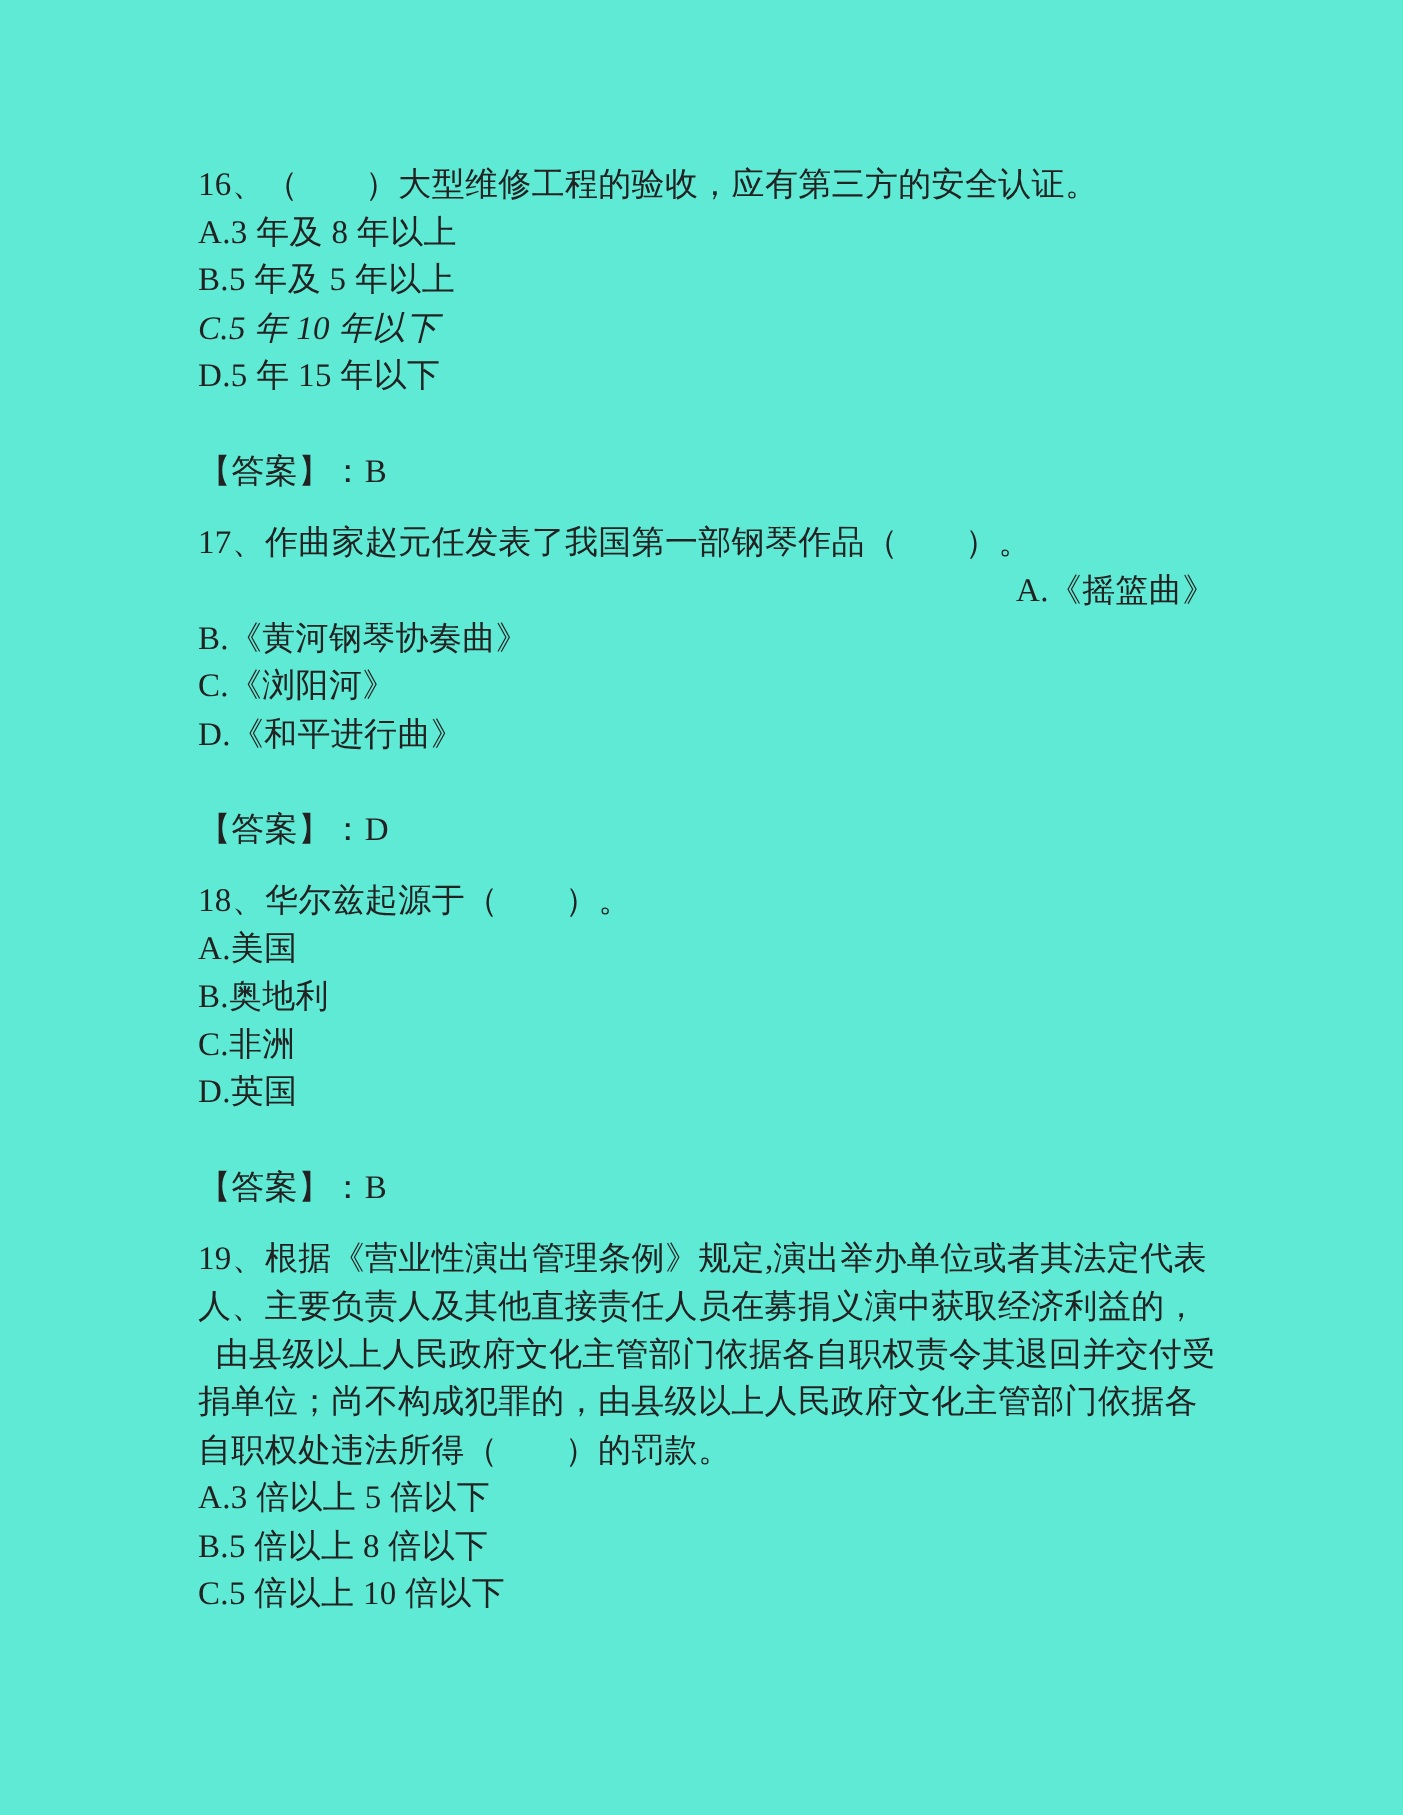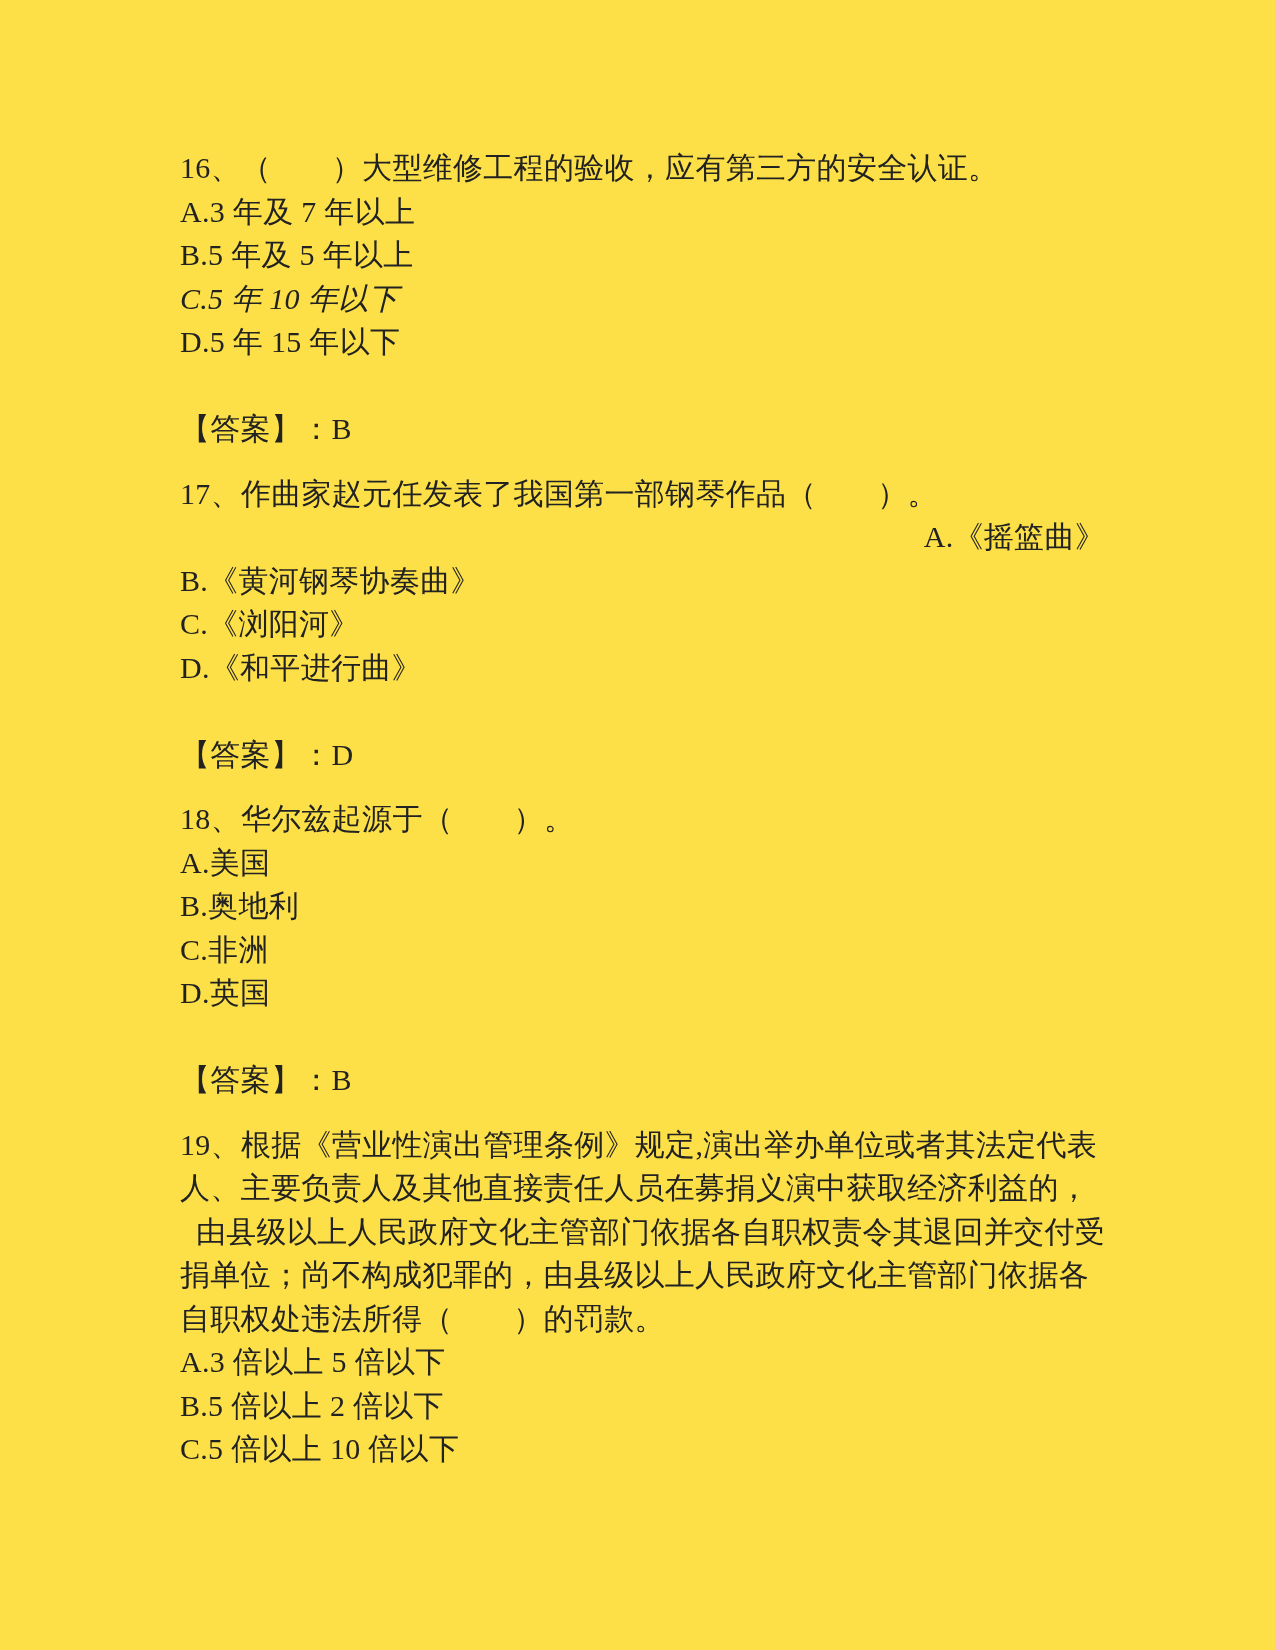--- a/index.html
+++ b/index.html
@@ -26,24 +26,24 @@
     white-space: pre-wrap;
     letter-spacing: 0.3px;
   }
   .block.question { margin-top: 21px; }
   .block.question:first-child { margin-top: 0; }
   .block.answer { margin-top: 43.5px; }
 </style>
 </head>
 <body>
 
-<main class="page" style="background: #fde047;">
+<main class="page" style="background: #5eead4;">
     <div class="block question">
       <div class="line" style="color: rgb(34, 34, 34);">16、（　　）大型维修工程的验收，应有第三方的安全认证。</div>
-      <div class="line" style="color: rgb(34, 34, 34);">A.3 年及 7 年以上</div>
+      <div class="line" style="color: rgb(34, 34, 34);">A.3 年及 8 年以上</div>
       <div class="line" style="color: rgb(34, 34, 34);">B.5 年及 5 年以上</div>
       <div class="line" style="color: rgb(34, 34, 34); font-style: italic;">C.5 年 10 年以下</div>
       <div class="line" style="color: rgb(34, 34, 34);">D.5 年 15 年以下</div>
     </div>
     <div class="block answer">
       <div class="line" style="color: rgb(34, 34, 34);">【答案】：B</div>
     </div>
     <div class="block question">
       <div class="line" style="color: rgb(34, 34, 34);">17、作曲家赵元任发表了我国第一部钢琴作品（　　）。</div>
       <div class="line" style="color: rgb(34, 34, 34); text-align: right;">A.《摇篮曲》</div>
@@ -64,16 +64,16 @@
     <div class="block answer">
       <div class="line" style="color: rgb(34, 34, 34);">【答案】：B</div>
     </div>
     <div class="block question">
       <div class="line" style="color: rgb(34, 34, 34);">19、根据《营业性演出管理条例》规定,演出举办单位或者其法定代表</div>
       <div class="line" style="color: rgb(34, 34, 34);">人、主要负责人及其他直接责任人员在募捐义演中获取经济利益的，</div>
       <div class="line" style="color: rgb(34, 34, 34); text-align: right;">由县级以上人民政府文化主管部门依据各自职权责令其退回并交付受</div>
       <div class="line" style="color: rgb(34, 34, 34);">捐单位；尚不构成犯罪的，由县级以上人民政府文化主管部门依据各</div>
       <div class="line" style="color: rgb(34, 34, 34);">自职权处违法所得（　　）的罚款。</div>
       <div class="line" style="color: rgb(34, 34, 34);">A.3 倍以上 5 倍以下</div>
-      <div class="line" style="color: rgb(34, 34, 34);">B.5 倍以上 2 倍以下</div>
+      <div class="line" style="color: rgb(34, 34, 34);">B.5 倍以上 8 倍以下</div>
       <div class="line" style="color: rgb(34, 34, 34);">C.5 倍以上 10 倍以下</div>
     </div>
   </main>
 
 </body></html>

